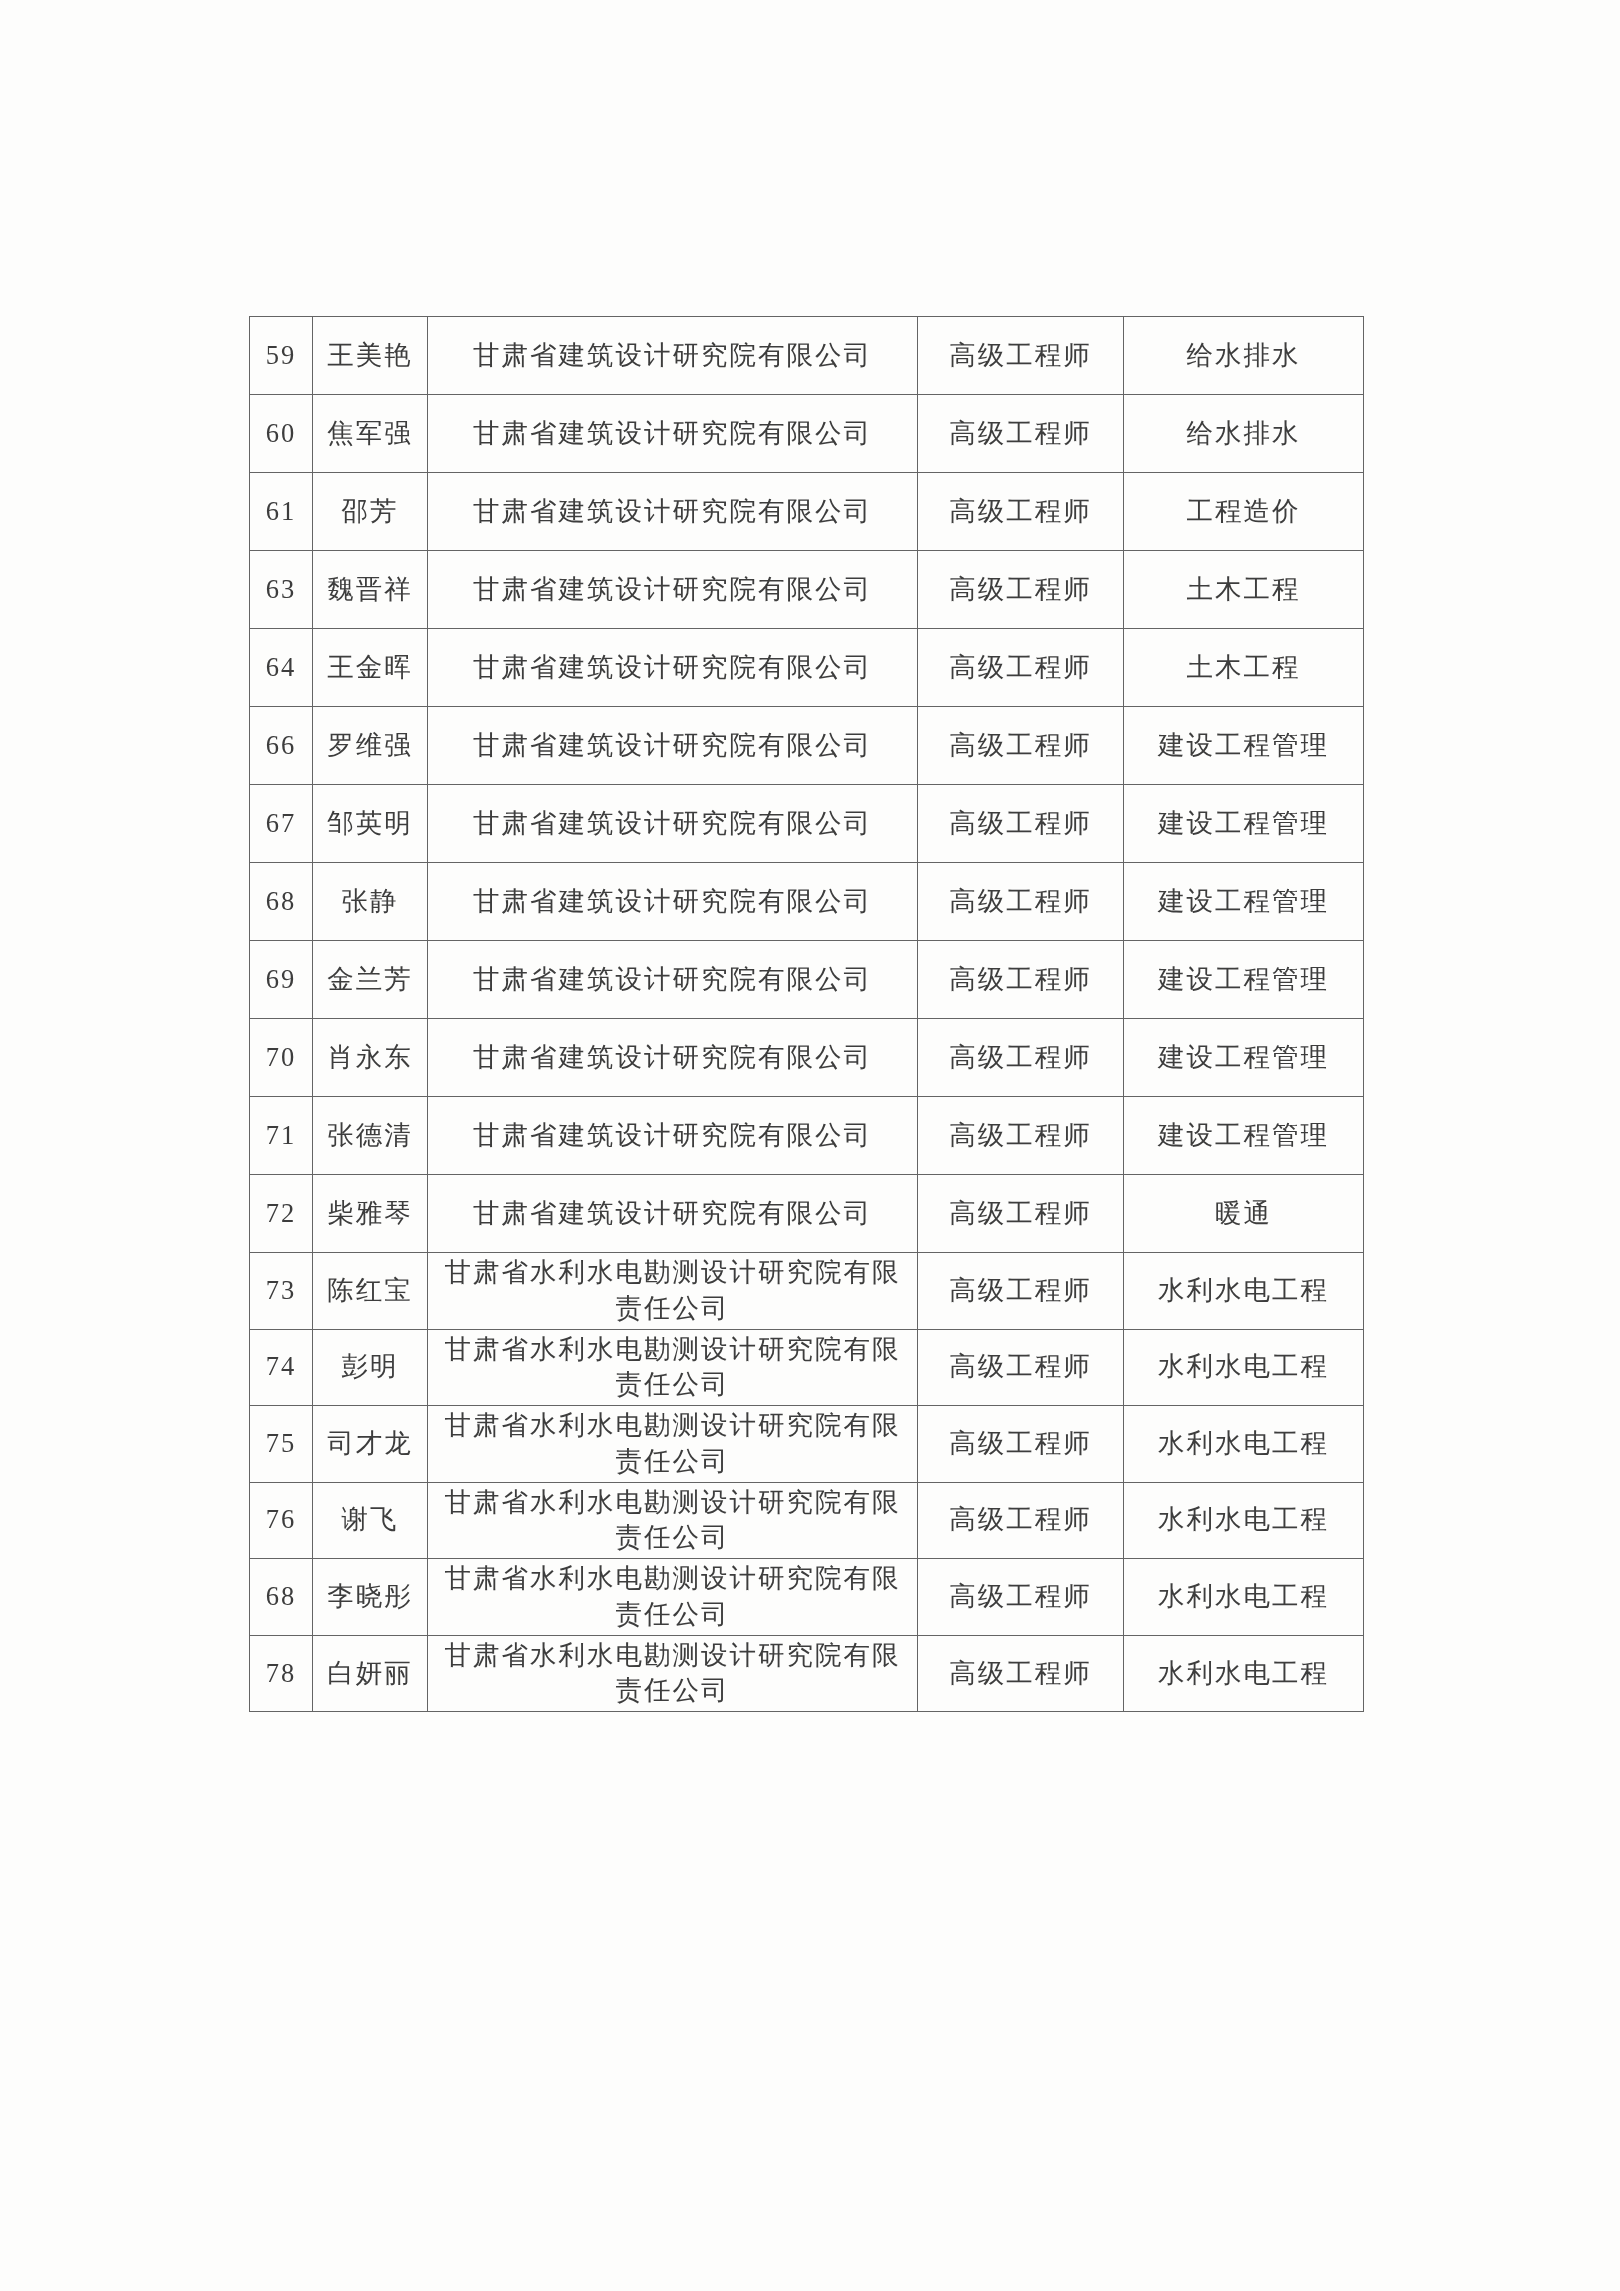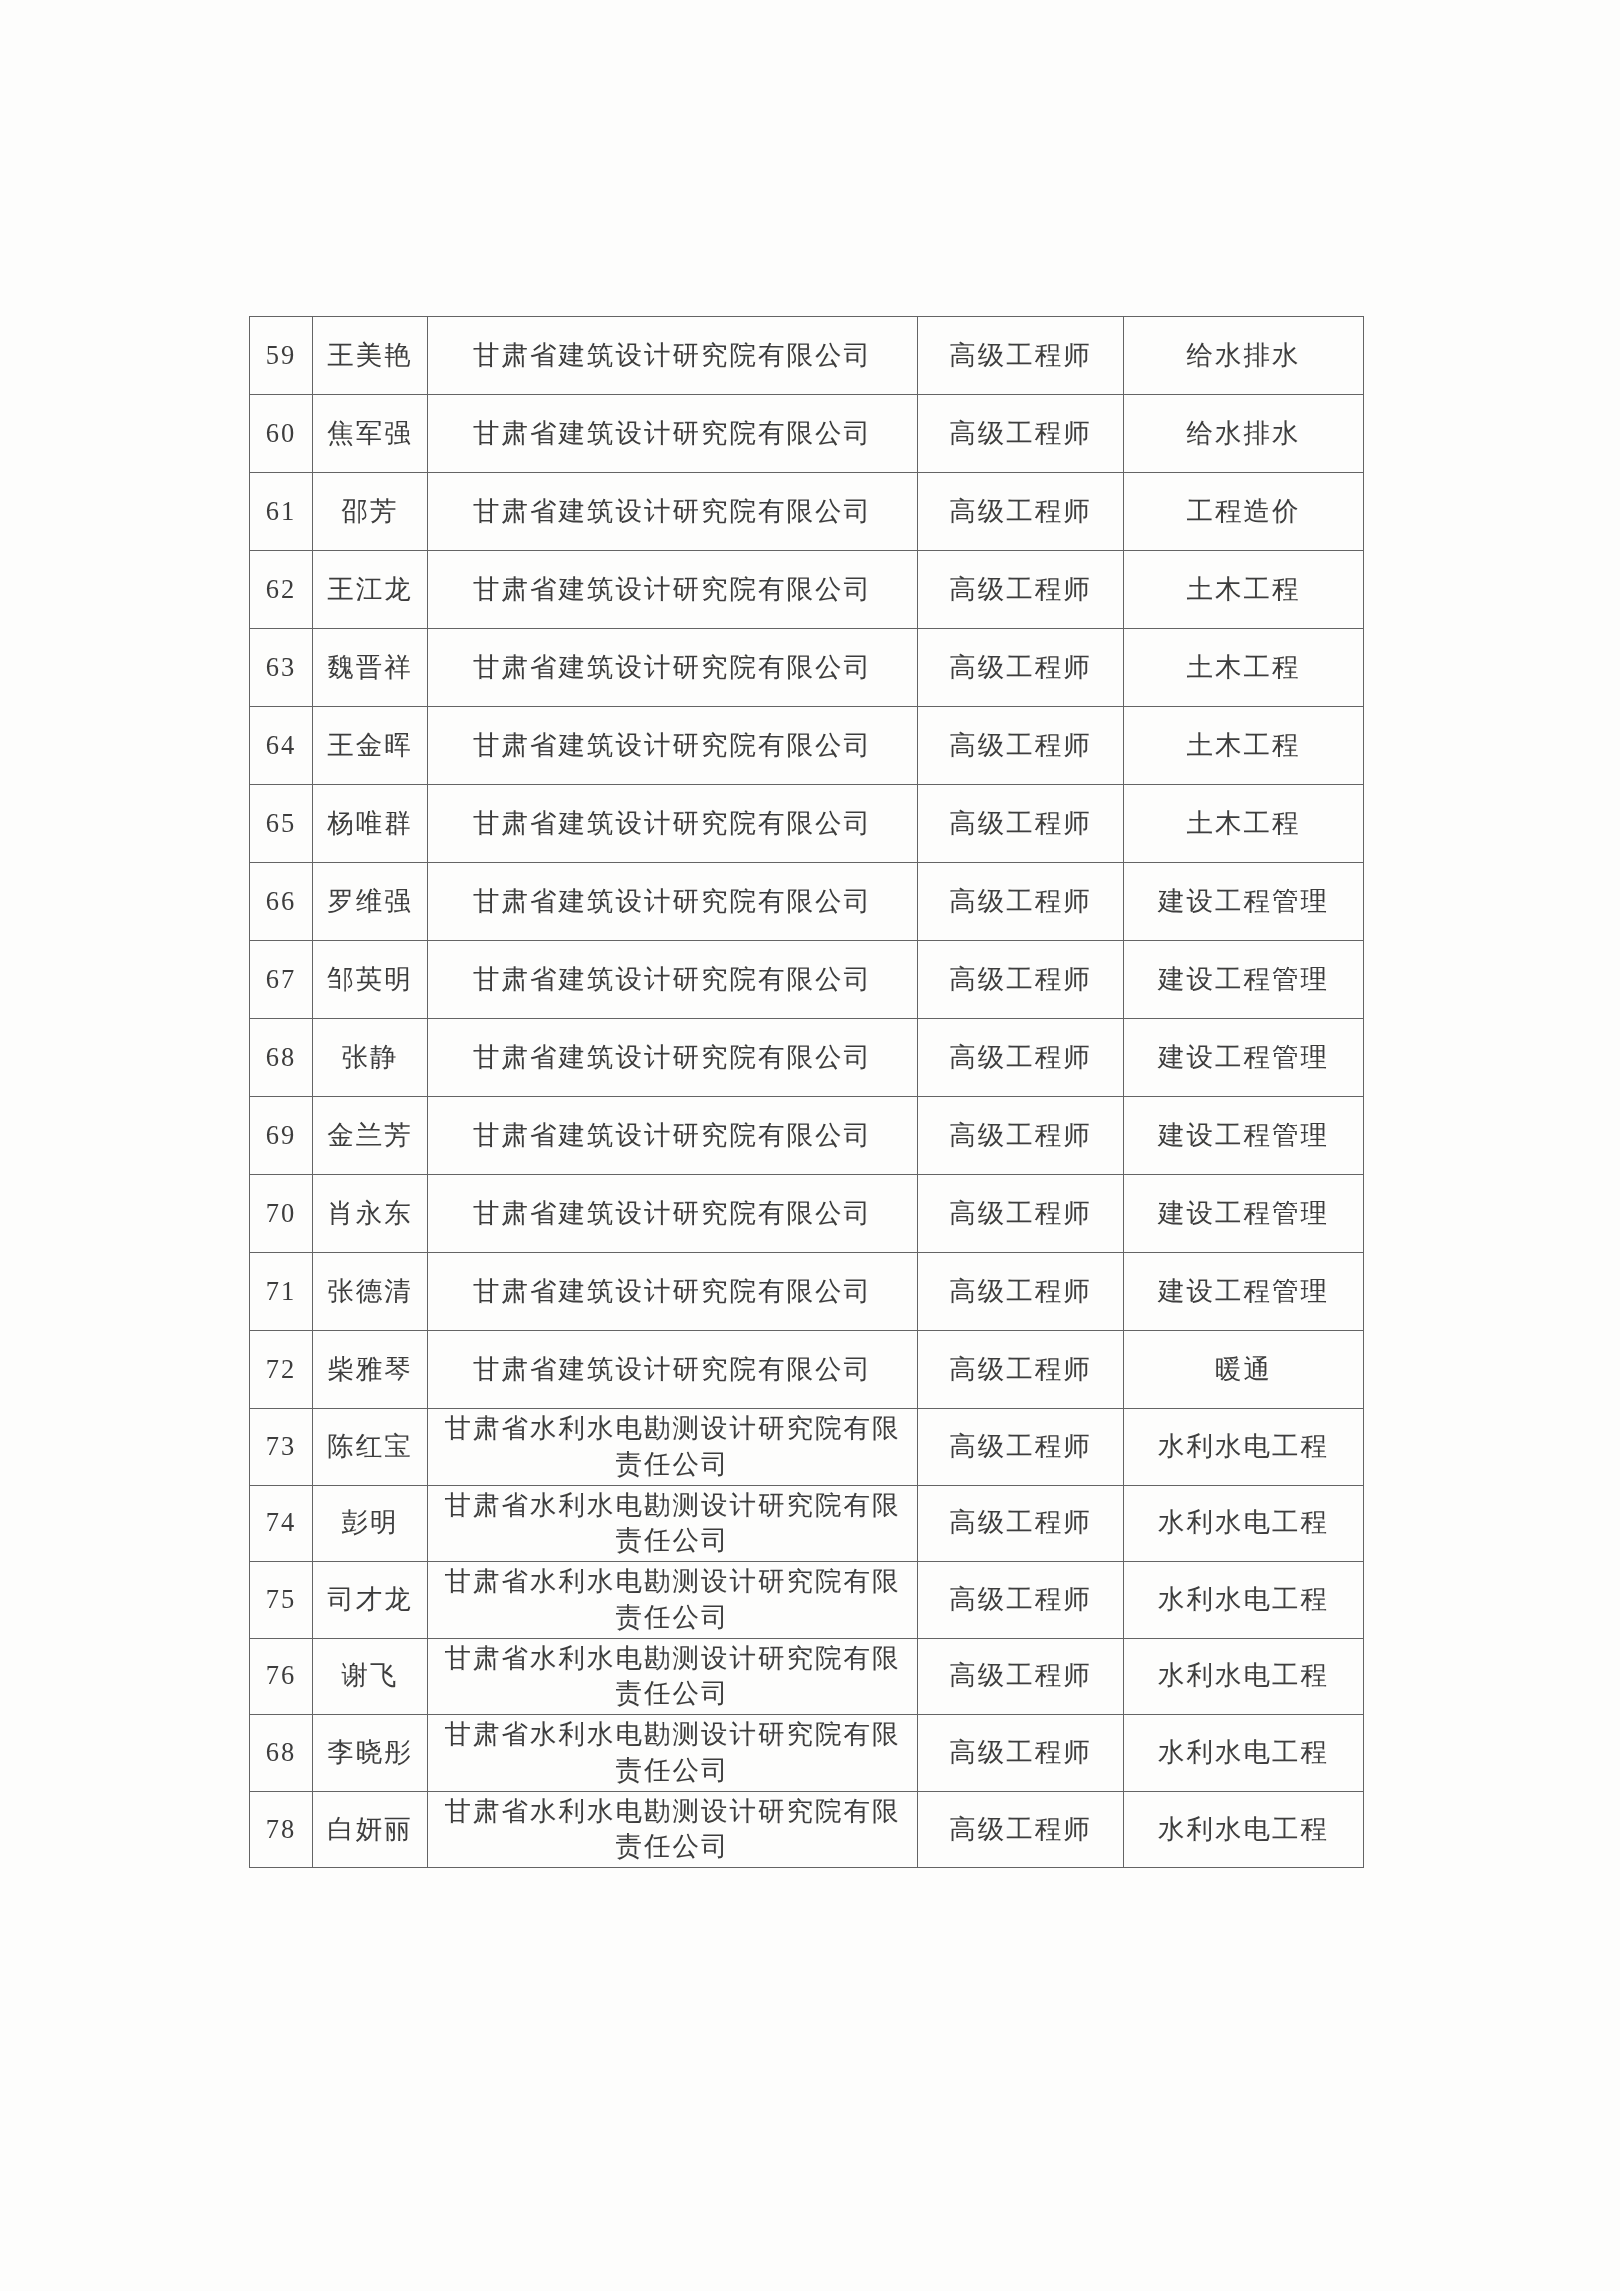--- a/index.html
+++ b/index.html
@@ -75,43 +75,29 @@
     <td class="cell-spec">给水排水</td>
   </tr>
         <tr class="row-single">
     <td class="cell-num">61</td>
     <td class="cell-name">邵芳</td>
     <td class="cell-company">甘肃省建筑设计研究院有限公司</td>
     <td class="cell-title">高级工程师</td>
     <td class="cell-spec">工程造价</td>
   </tr>
         <tr class="row-single">
-    <td class="cell-num">62</td>
-    <td class="cell-name">王江龙</td>
-    <td class="cell-company">甘肃省建筑设计研究院有限公司</td>
-    <td class="cell-title">高级工程师</td>
-    <td class="cell-spec">土木工程</td>
-  </tr>
-        <tr class="row-single">
     <td class="cell-num">63</td>
     <td class="cell-name">魏晋祥</td>
     <td class="cell-company">甘肃省建筑设计研究院有限公司</td>
     <td class="cell-title">高级工程师</td>
     <td class="cell-spec">土木工程</td>
   </tr>
         <tr class="row-single">
     <td class="cell-num">64</td>
     <td class="cell-name">王金晖</td>
-    <td class="cell-company">甘肃省建筑设计研究院有限公司</td>
-    <td class="cell-title">高级工程师</td>
-    <td class="cell-spec">土木工程</td>
-  </tr>
-        <tr class="row-single">
-    <td class="cell-num">65</td>
-    <td class="cell-name">杨唯群</td>
     <td class="cell-company">甘肃省建筑设计研究院有限公司</td>
     <td class="cell-title">高级工程师</td>
     <td class="cell-spec">土木工程</td>
   </tr>
         <tr class="row-single">
     <td class="cell-num">66</td>
     <td class="cell-name">罗维强</td>
     <td class="cell-company">甘肃省建筑设计研究院有限公司</td>
     <td class="cell-title">高级工程师</td>
     <td class="cell-spec">建设工程管理</td>

